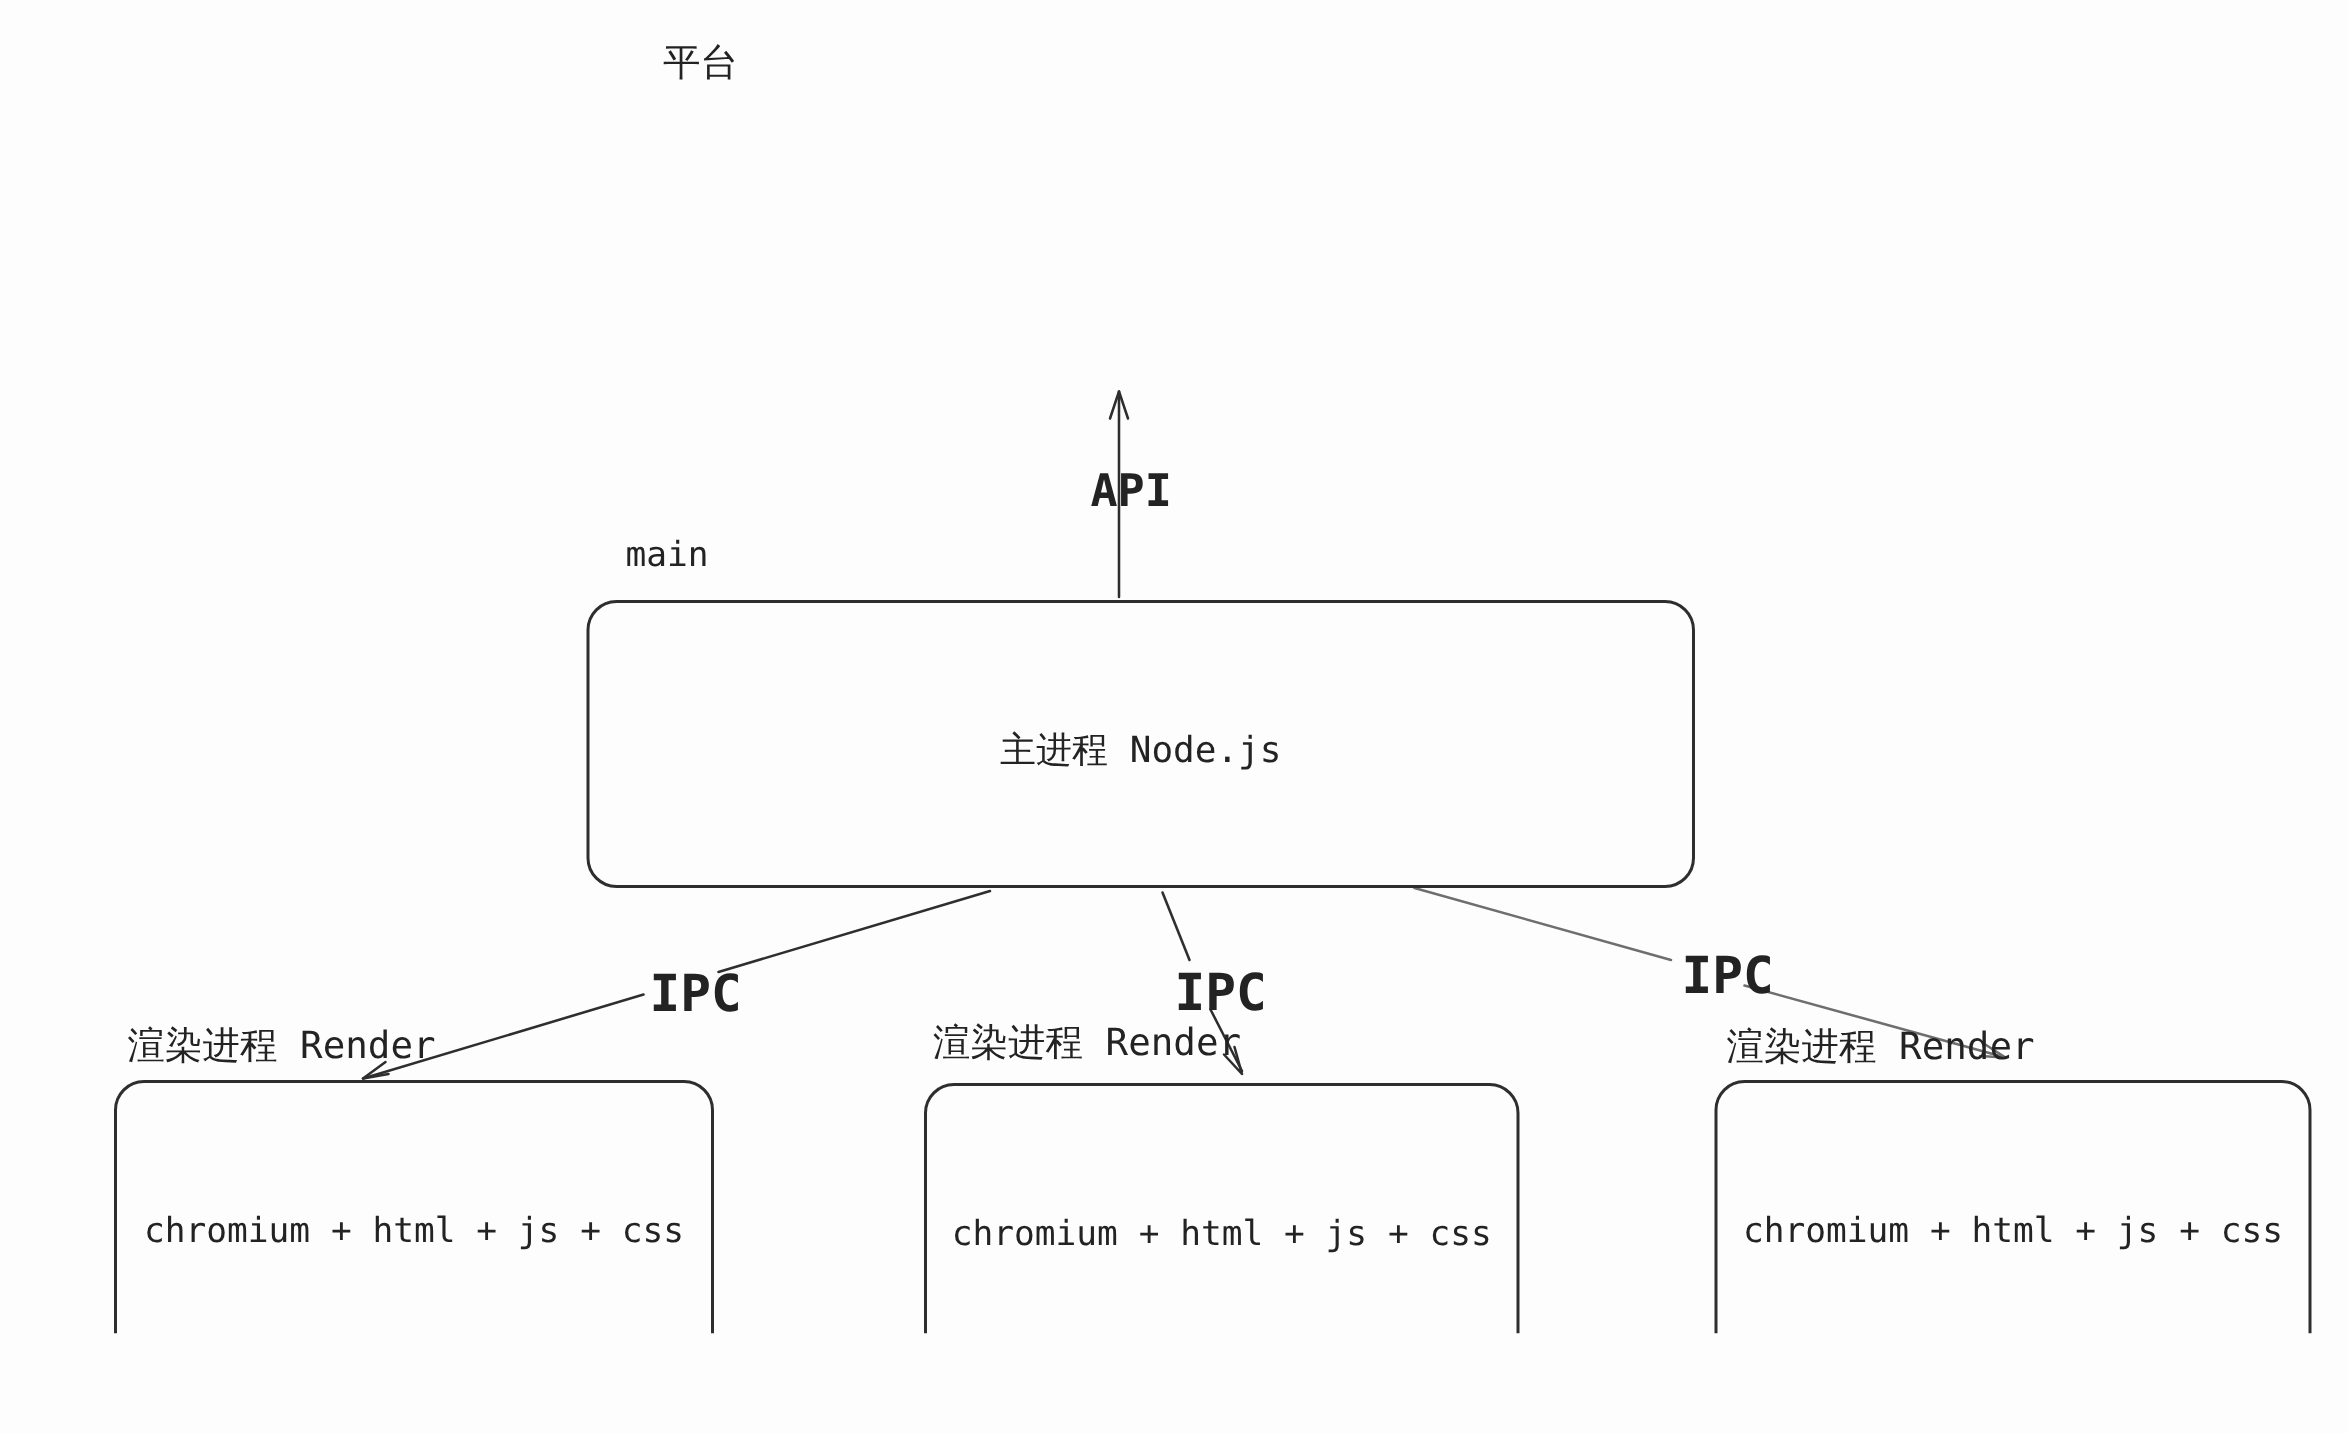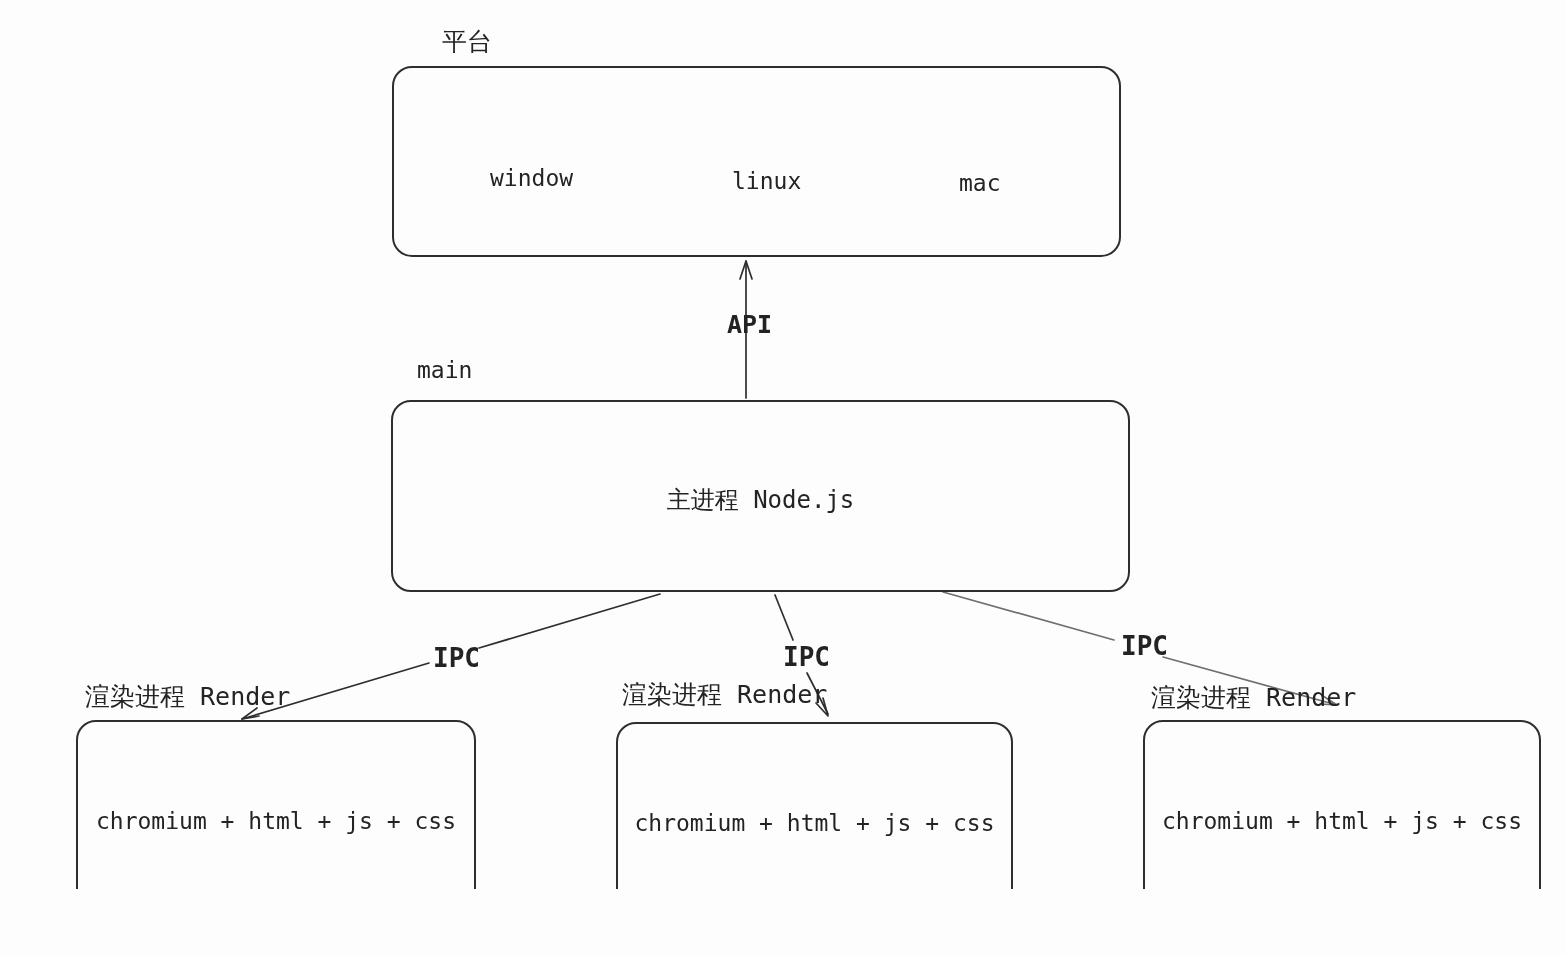--- a/index.html
+++ b/index.html
@@ -12,21 +12,21 @@
   .wires{position:absolute;left:0;top:0;}
   .wires line,.wires polyline{stroke:var(--line,#2e2e2e);stroke-width:1.7;fill:none;stroke-linecap:round;stroke-linejoin:round;}
   .wires .gray line,.wires .gray polyline{stroke:var(--line-light,#6e6e6e);}
   .box{
     position:absolute;border:2px solid var(--line,#2e2e2e);border-radius:20px;
     background:transparent;box-sizing:border-box;
     display:flex;align-items:center;justify-content:center;
   }
   .node-label{position:absolute;font-size:25px;font-weight:500;white-space:nowrap;}
   .small-label{font-size:23px;}
-  .edge-label{position:absolute;font-size:26px;font-weight:600;white-space:nowrap;}
+  .edge-label{position:absolute;font-size:34px;font-weight:600;white-space:nowrap;}
   .inner-item{position:absolute;font-size:23px;font-weight:500;white-space:nowrap;}
   .box-content{font-size:24px;font-weight:500;white-space:nowrap;padding-top:8px;}
   .renderer-content{font-size:23px;}
   .watermark{
     position:absolute;top:899px;right:18px;font-size:25px;font-weight:600;white-space:nowrap;
     color:var(--watermark,#8f8f8f);opacity:.8;
     text-shadow:2px 2px 1px rgba(255,255,255,.95),-1px -1px 1px rgba(255,255,255,.5);
   }
 </style>
 </head>
@@ -50,27 +50,22 @@
       <polyline points="823,698 828,716 816,703"></polyline>
     </g>
     <g class="gray">
       <line x1="943" y1="592" x2="1114" y2="640"></line>
       <line x1="1163" y1="657" x2="1337" y2="705"></line>
       <polyline points="1320,704 1337,705 1323,696"></polyline>
     </g>
   </svg>
 
   <div class="node-label" style="left:442px;top:25px;">平台</div>
-  <div class="box" style="left:392px;top:66px;width:729px;height:191px;">
-    <span class="inner-item" style="left:96px;top:97px;">window</span>
-    <span class="inner-item" style="left:338px;top:100px;">linux</span>
-    <span class="inner-item" style="left:565px;top:102px;">mac</span>
-  </div>
 
-  <div class="edge-label" style="left:727px;top:310px;font-size:25px;">API</div>
+  <div class="edge-label" style="left:727px;top:310px;font-size:30px;">API</div>
 
   <div class="node-label small-label" style="left:417px;top:357px;text-align:center;">main</div>
   <div class="box" style="left:391px;top:400px;width:739px;height:192px;justify-content:center;">
     <span class="box-content">主进程 Node.js</span>
   </div>
 
   <div class="edge-label" style="left:433px;top:643px;">IPC</div>
   <div class="edge-label" style="left:783px;top:642px;">IPC</div>
   <div class="edge-label" style="left:1121px;top:631px;">IPC</div>
 

